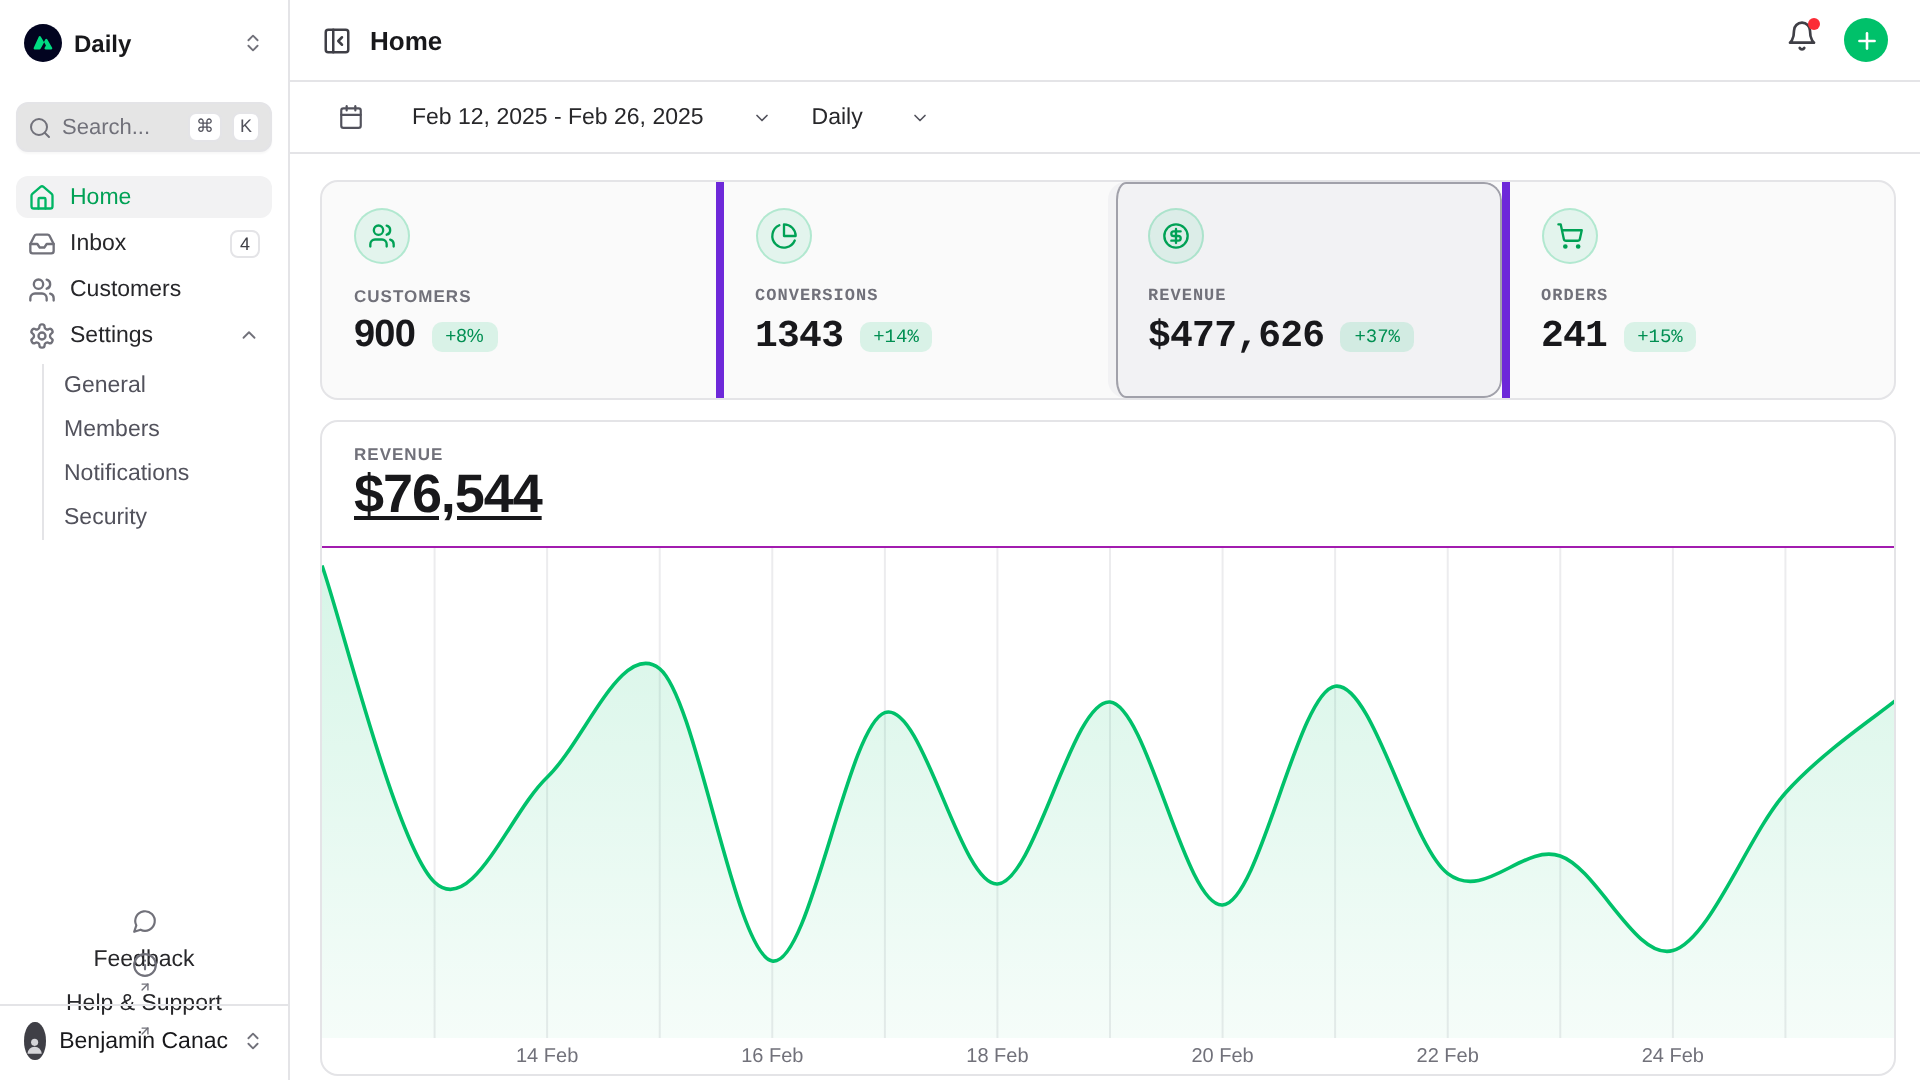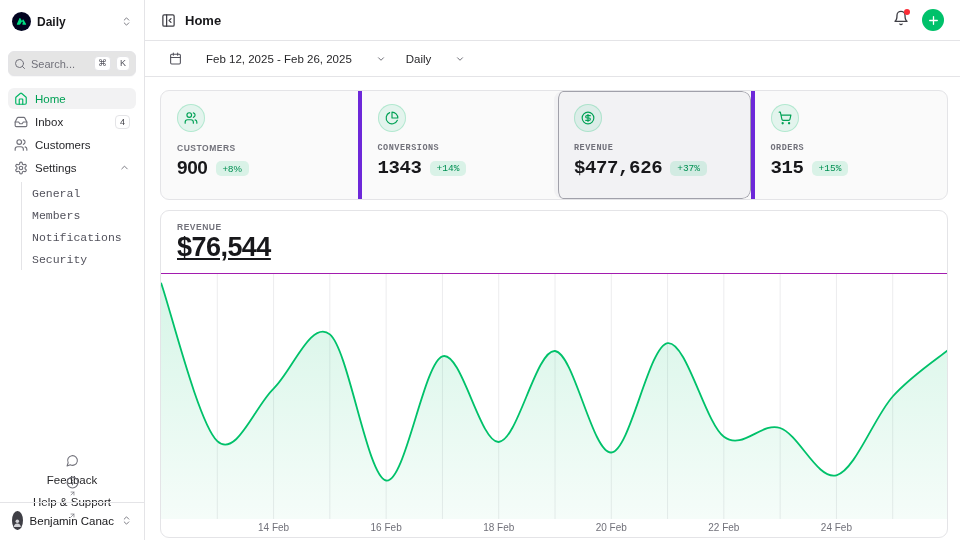--- a/index.html
+++ b/index.html
@@ -22,21 +22,21 @@
     padding:1px 3px; min-width:14px; text-align:center; line-height:11px; }
   .nav { display:flex; flex-direction:column; gap:2px; }
   .nav-item { display:flex; align-items:center; gap:7px; height:21px; padding:0 6px; border-radius:6px;
     font-size:11.5px; font-weight:500; color:#27272a; cursor:pointer; }
   .nav-item .icon { color:#71717a; }
   .nav-item.active { background:#f2f2f3; color:#00a155; }
   .nav-item.active .icon { color:#00b564; }
   .nav-item .grow { flex:1; }
   .nav-badge { font-size:9px; color:#3f3f46; border:1px solid #e4e4e7; border-radius:4px; padding:1px 4px; line-height:10px; }
   .subnav { margin:2px 0 0 13px; border-left:1px solid #e4e4e7; padding-left:0; display:flex; flex-direction:column; }
-  .subnav .nav-item { height:22px; font-weight:400; color:#52525c; padding-left:10px;font-family:Liberation Mono, monospace; }
+  .subnav .nav-item { height:22px; font-weight:400; color:#52525c; padding-left:10px; }
   .sb-spacer { flex:1; }
   .foot-links { display:flex; flex-direction:column; gap:2px; padding-bottom:6px; }
   .foot-item { display:flex; align-items:flex-start; gap:7px; height:20px; padding:0 6px; border-radius:6px;
     font-size:11.5px; color:#27272a; cursor:pointer; align-items:center;flex-direction:column;}
   .ext { color:#71717a; margin-left:1px; transform:translateY(-3px); }
   .sb-divider { border-top:1px solid #e4e4e7; margin:0 -8px; }
   .user-row { display:flex; align-items:center; gap:7px; padding:8px 4px 2px 4px; cursor:pointer; }
   .avatar { width:19px; height:19px; border-radius:50%; background:#3f3f46; display:flex; align-items:flex-end; justify-content:center; overflow:hidden; }
   .user-name { font-size:11.5px; font-weight:500; flex:1; white-space:nowrap; }
 
@@ -336,21 +336,21 @@
         <div class="stat">
           <div class="stat-icon">
             <svg width="14" height="14" viewBox="0 0 24 24" fill="none" stroke="currentColor" stroke-width="2" stroke-linecap="round" stroke-linejoin="round">
                 <circle cx="8" cy="21" r="1"></circle>
                 <circle cx="19" cy="21" r="1"></circle>
                 <path d="M2.05 2.05h2l2.66 12.42a2 2 0 0 0 2 1.58h9.78a2 2 0 0 0 1.95-1.57l1.65-7.43H5.12"></path>
               </svg>
           </div>
           <div class="stat-label">ORDERS</div>
           <div class="stat-value-row">
-            <span class="stat-value">315</span>
+            <span class="stat-value">241</span>
             <span class="delta-badge">+15%</span>
           </div>
         </div>
       </section>
 
       <section class="chart-card">
         <div class="chart-head">
           <div class="chart-label">REVENUE</div>
           <div class="chart-value">$76,544</div>
         </div>

